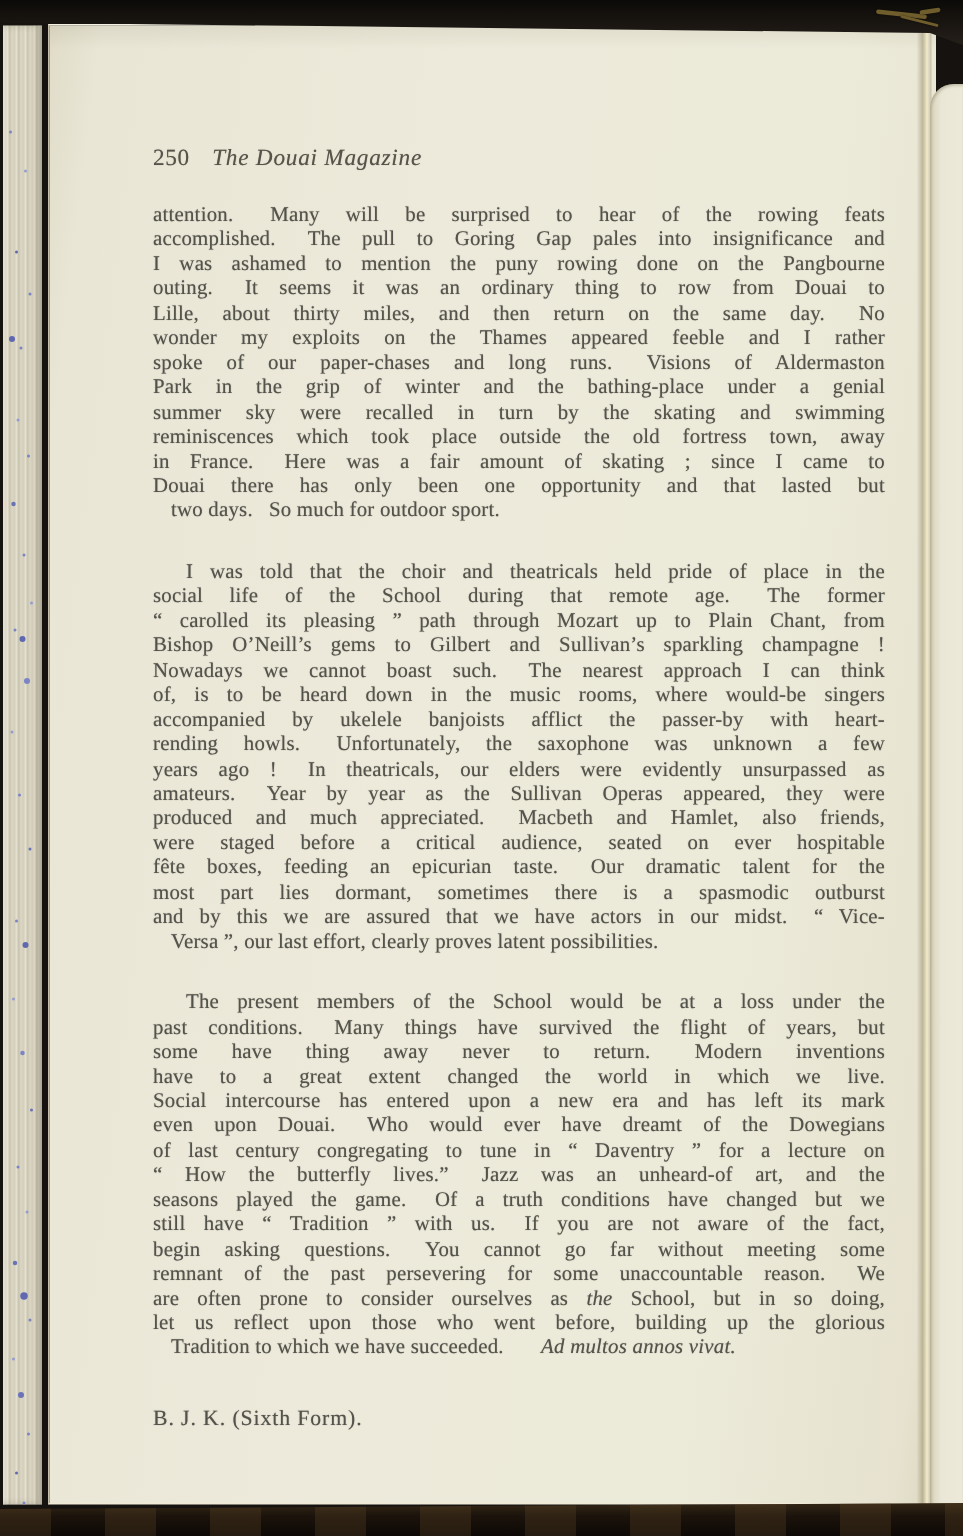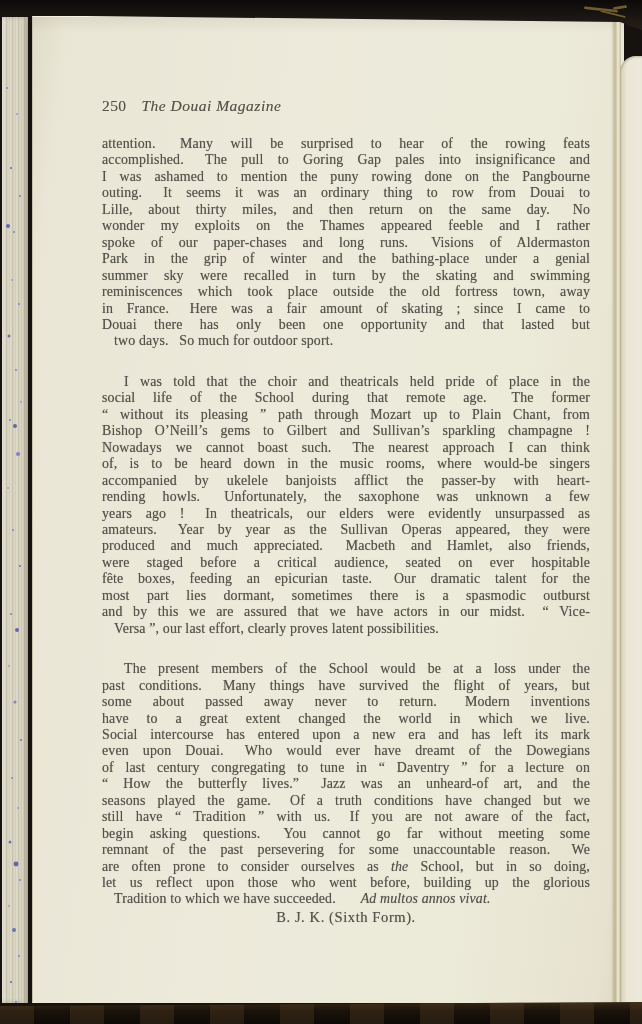--- a/index.html
+++ b/index.html
@@ -51,21 +51,21 @@
   .body-block{
     position:absolute;left:69px;top:119px;width:488px;
     font-size:13.9px;line-height:16.45px;color:#54534b;
     letter-spacing:.15px;
     text-shadow:0 0 .7px rgba(84,83,75,.6);
   }
   .para + .para{margin-top:7px;}
   .tline{text-align:justify;text-align-last:justify;text-justify:inter-word;}
   .tline.last{text-align-last:left;margin-left:12px;}
   .tline.first{text-indent:22px;margin-top:24px;}
-  .signature{margin-top:1px;text-align:center;font-size:14.5px;letter-spacing:.6px;font-family:Liberation Serif, serif;}
+  .signature{margin-top:30px;text-align:left;font-size:14.5px;letter-spacing:.6px;font-family:Liberation Serif, serif;}
   
   .fold{
     position:absolute;left:611px;top:16px;width:10px;height:987px;
     background:linear-gradient(90deg,
       rgba(140,128,92,0) 0%, rgba(140,128,92,.45) 40%,
       #d6cda8 55%, #f0ead2 70%, rgba(130,118,84,.35) 100%);
   }
   
   .facing{
     position:absolute;left:620px;top:56px;width:22px;height:947px;
@@ -115,39 +115,39 @@
             <div class="tline">Park in the grip of winter and the bathing-place under a genial</div>
             <div class="tline">summer sky were recalled in turn by the skating and swimming</div>
             <div class="tline">reminiscences which took place outside the old fortress town, away</div>
             <div class="tline">in France.  Here was a fair amount of skating ; since I came to</div>
             <div class="tline">Douai there has only been one opportunity and that lasted but</div>
             <div class="tline last">two days.  So much for outdoor sport.</div>
           </div>
           <div class="para">
             <div class="tline first">I was told that the choir and theatricals held pride of place in the</div>
             <div class="tline">social life of the School during that remote age.  The former</div>
-            <div class="tline">“ without its pleasing ” path through Mozart up to Plain Chant, from</div>
+            <div class="tline">“ carolled its pleasing ” path through Mozart up to Plain Chant, from</div>
             <div class="tline">Bishop O’Neill’s gems to Gilbert and Sullivan’s sparkling champagne !</div>
             <div class="tline">Nowadays we cannot boast such.  The nearest approach I can think</div>
             <div class="tline">of, is to be heard down in the music rooms, where would-be singers</div>
             <div class="tline">accompanied by ukelele banjoists afflict the passer-by with heart-</div>
             <div class="tline">rending howls.  Unfortunately, the saxophone was unknown a few</div>
             <div class="tline">years ago !  In theatricals, our elders were evidently unsurpassed as</div>
             <div class="tline">amateurs.  Year by year as the Sullivan Operas appeared, they were</div>
             <div class="tline">produced and much appreciated.  Macbeth and Hamlet, also friends,</div>
             <div class="tline">were staged before a critical audience, seated on ever hospitable</div>
             <div class="tline">fête boxes, feeding an epicurian taste.  Our dramatic talent for the</div>
             <div class="tline">most part lies dormant, sometimes there is a spasmodic outburst</div>
             <div class="tline">and by this we are assured that we have actors in our midst.  “ Vice-</div>
             <div class="tline last">Versa ”, our last effort, clearly proves latent possibilities.</div>
           </div>
           <div class="para">
             <div class="tline first">The present members of the School would be at a loss under the</div>
             <div class="tline">past conditions.  Many things have survived the flight of years, but</div>
-            <div class="tline">some about passed away never to return.  Modern inventions</div>
+            <div class="tline">some have thing away never to return.  Modern inventions</div>
             <div class="tline">have to a great extent changed the world in which we live.</div>
             <div class="tline">Social intercourse has entered upon a new era and has left its mark</div>
             <div class="tline">even upon Douai.  Who would ever have dreamt of the Dowegians</div>
             <div class="tline">of last century congregating to tune in “ Daventry ” for a lecture on</div>
             <div class="tline">“ How the butterfly lives.”  Jazz was an unheard-of art, and the</div>
             <div class="tline">seasons played the game.  Of a truth conditions have changed but we</div>
             <div class="tline">still have “ Tradition ” with us.  If you are not aware of the fact,</div>
             <div class="tline">begin asking questions.  You cannot go far without meeting some</div>
             <div class="tline">remnant of the past persevering for some unaccountable reason.  We</div>
             <div class="tline">are often prone to consider ourselves as <i>the</i> School, but in so doing,</div>

